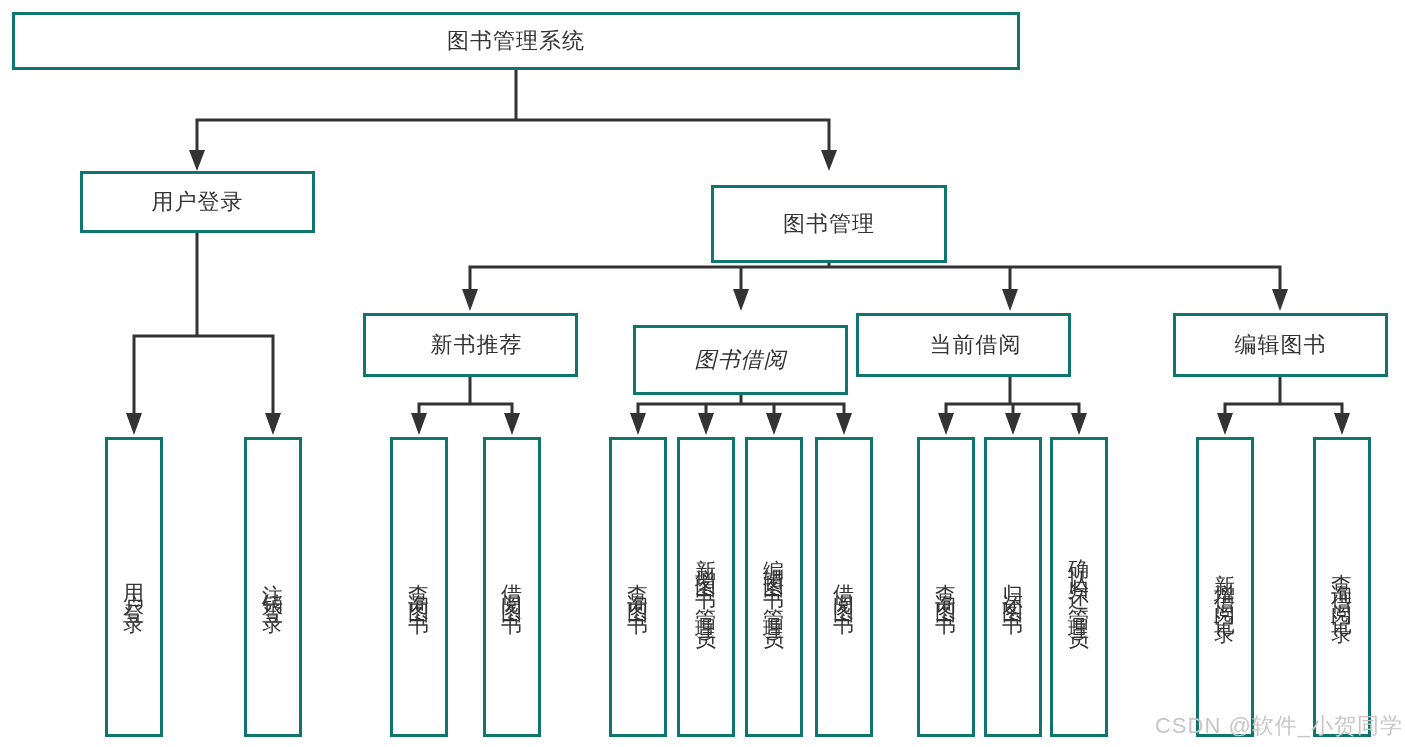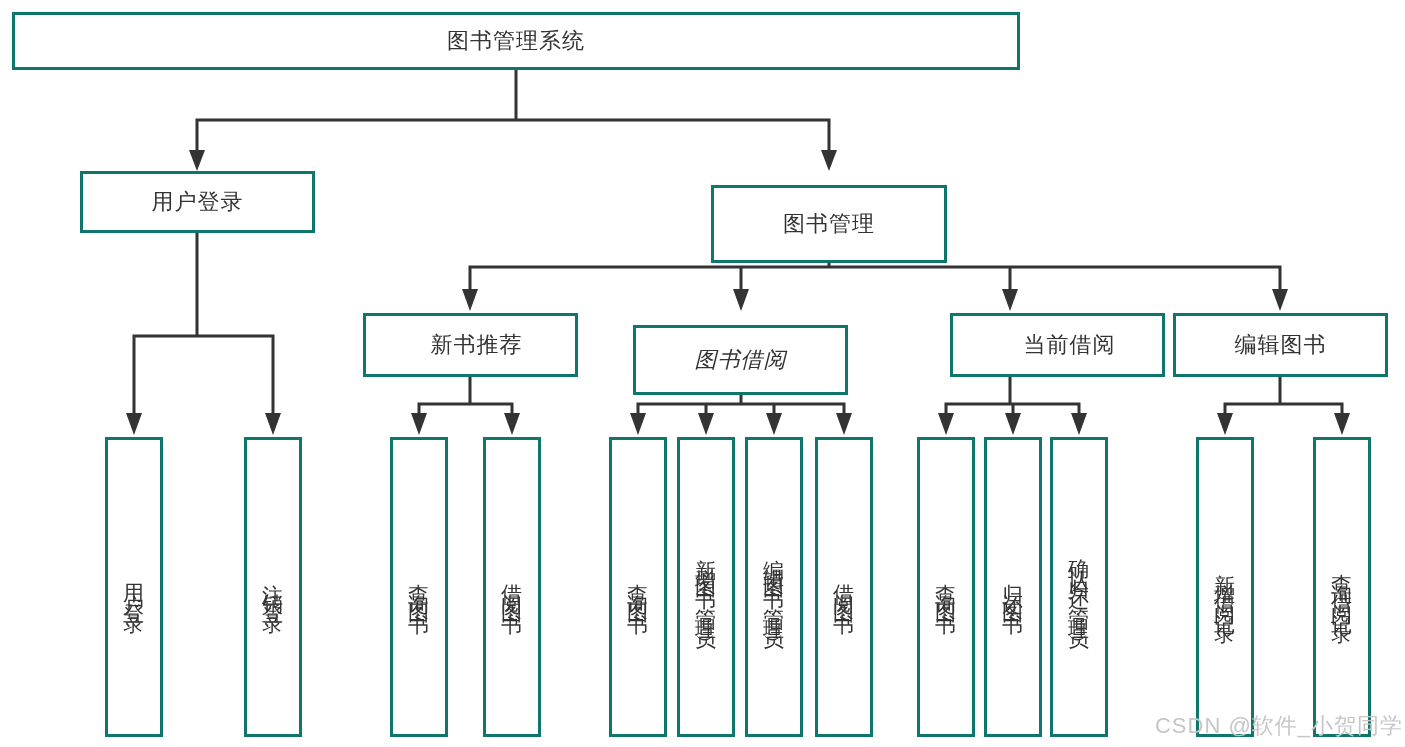--- a/index.html
+++ b/index.html
@@ -98,21 +98,21 @@
   <div class="box" style="left:711px;top:171px;width:236px;height:78px;margin-top:14px;">
     <span class="hlabel">图书管理</span>
   </div>
 
   <div class="box" style="left:363px;top:313px;width:215px;height:64px;padding-left:12px;">
     <span class="hlabel">新书推荐</span>
   </div>
   <div class="box" style="left:633px;top:325px;width:215px;height:70px;font-style:italic;">
     <span class="hlabel">图书借阅</span>
   </div>
-  <div class="box" style="left:950px;top:313px;width:215px;height:64px;padding-left:24px;">
+  <div class="box" style="left:856px;top:313px;width:215px;height:64px;padding-left:24px;">
     <span class="hlabel">当前借阅</span>
   </div>
   <div class="box" style="left:1173px;top:313px;width:215px;height:64px;">
     <span class="hlabel">编辑图书</span>
   </div>
 
   <div class="box leaf" style="left:105px;top:437px;width:58px;height:300px;">
     <span class="vlabel">用户登录</span>
   </div>
   <div class="box leaf" style="left:244px;top:437px;width:58px;height:300px;">

